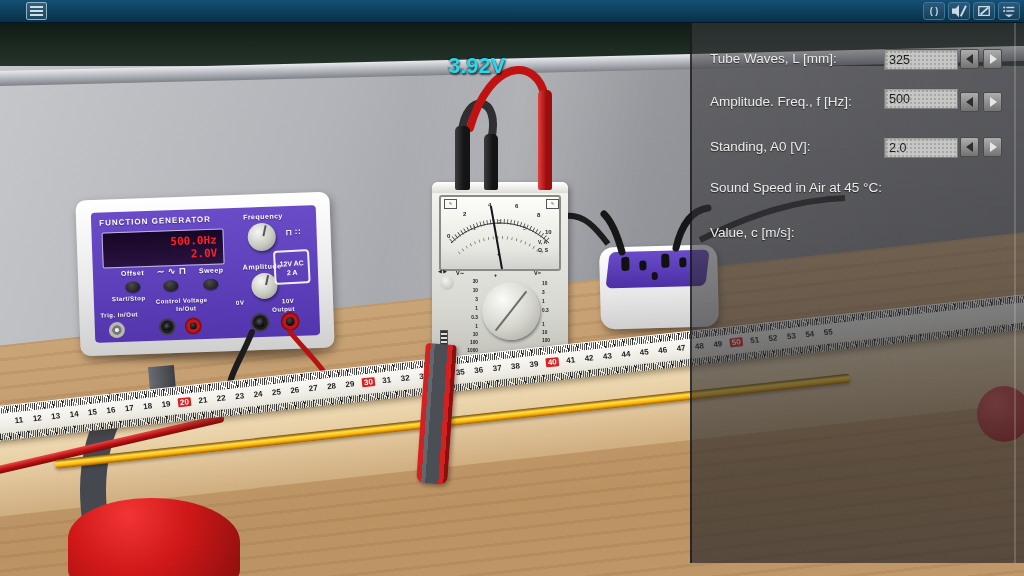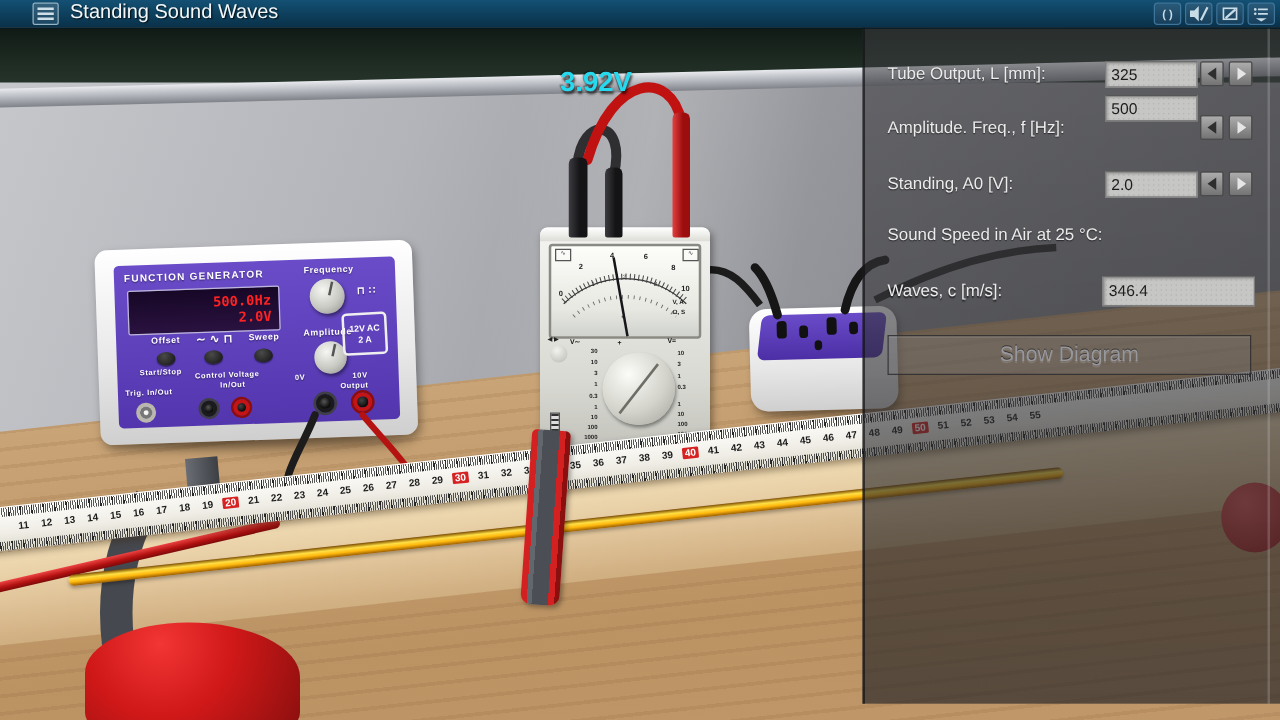--- a/index.html
+++ b/index.html
@@ -286,62 +286,59 @@
       </div>
   </div>
   <div id="piston"></div>
   <div id="red-base"></div>
 
   <div id="voltage">3.92V</div>
 
   <div id="panel">
     <div class="edge"></div>
 
-    <div class="prow-label" style="top:29px;">Tube Output, L [mm]:</div>
+    <div class="prow-label" style="top:29px;">Tube Waves, L [mm]:</div>
     <input class="pinput" style="left: 192px; top: 27px; width: 74px;" value="325">
     <div class="arrow-btn" style="left:268px;top:27px;">
         <span class="tri-l"></span>
       </div>
     <div class="arrow-btn" style="left:291px;top:27px;">
         <span class="tri-r"></span>
       </div>
 
     <div class="prow-label" style="top:72px;">Amplitude. Freq., f [Hz]:</div>
-    <input class="pinput" style="left: 192px; top: 54px; width: 74px;" value="500">
+    <input class="pinput" style="left: 192px; top: 66px; width: 74px;" value="500">
     <div class="arrow-btn" style="left:268px;top:70px;">
         <span class="tri-l"></span>
       </div>
     <div class="arrow-btn" style="left:291px;top:70px;">
         <span class="tri-r"></span>
       </div>
 
     <div class="prow-label" style="top:117px;">Standing, A0 [V]:</div>
     <input class="pinput" style="left: 192px; top: 115px; width: 74px;" value="2.0">
     <div class="arrow-btn" style="left:268px;top:115px;">
         <span class="tri-l"></span>
       </div>
     <div class="arrow-btn" style="left:291px;top:115px;">
         <span class="tri-r"></span>
       </div>
 
-    <div class="prow-label" style="top:158px;">Sound Speed in Air at 25 °C:</div>
-
-    <div class="prow-label" style="top:203px;">Waves, c [m/s]:</div>
-    <input class="pinput" style="left: 190px; top: 199px; width: 122px; height: 24px;" value="346.4">
-
-    <div id="show-diagram">Show Diagram</div>
+    <div class="prow-label" style="top:158px;">Sound Speed in Air at 45 °C:</div>
+
+    <div class="prow-label" style="top:203px;">Value, c [m/s]:</div>
+
   </div>
 
   <div id="titlebar">
     <div id="hamburger">
       <span style="top:3px;"></span>
         <span style="top:7px;"></span>
         <span style="top:11px;"></span>
     </div>
-    <div id="page-title">Standing Sound Waves</div>
     <div class="tb-icon" style="left:923px;">( )</div>
     <div class="tb-icon" style="left:948px;">
       <svg width="18" height="14" viewBox="0 0 20 16">
           <polygon points="2,5 6,5 10,1 10,15 6,11 2,11" fill="#c8dce8"></polygon>
           <line x1="12" y1="14" x2="18" y2="2" stroke="#c8dce8" stroke-width="2"></line>
         </svg>
     </div>
     <div class="tb-icon" style="left:973px;">
       <svg width="16" height="14" viewBox="0 0 18 16">
           <rect x="3" y="3" width="12" height="10" fill="none" stroke="#c8dce8" stroke-width="1.5"></rect>

